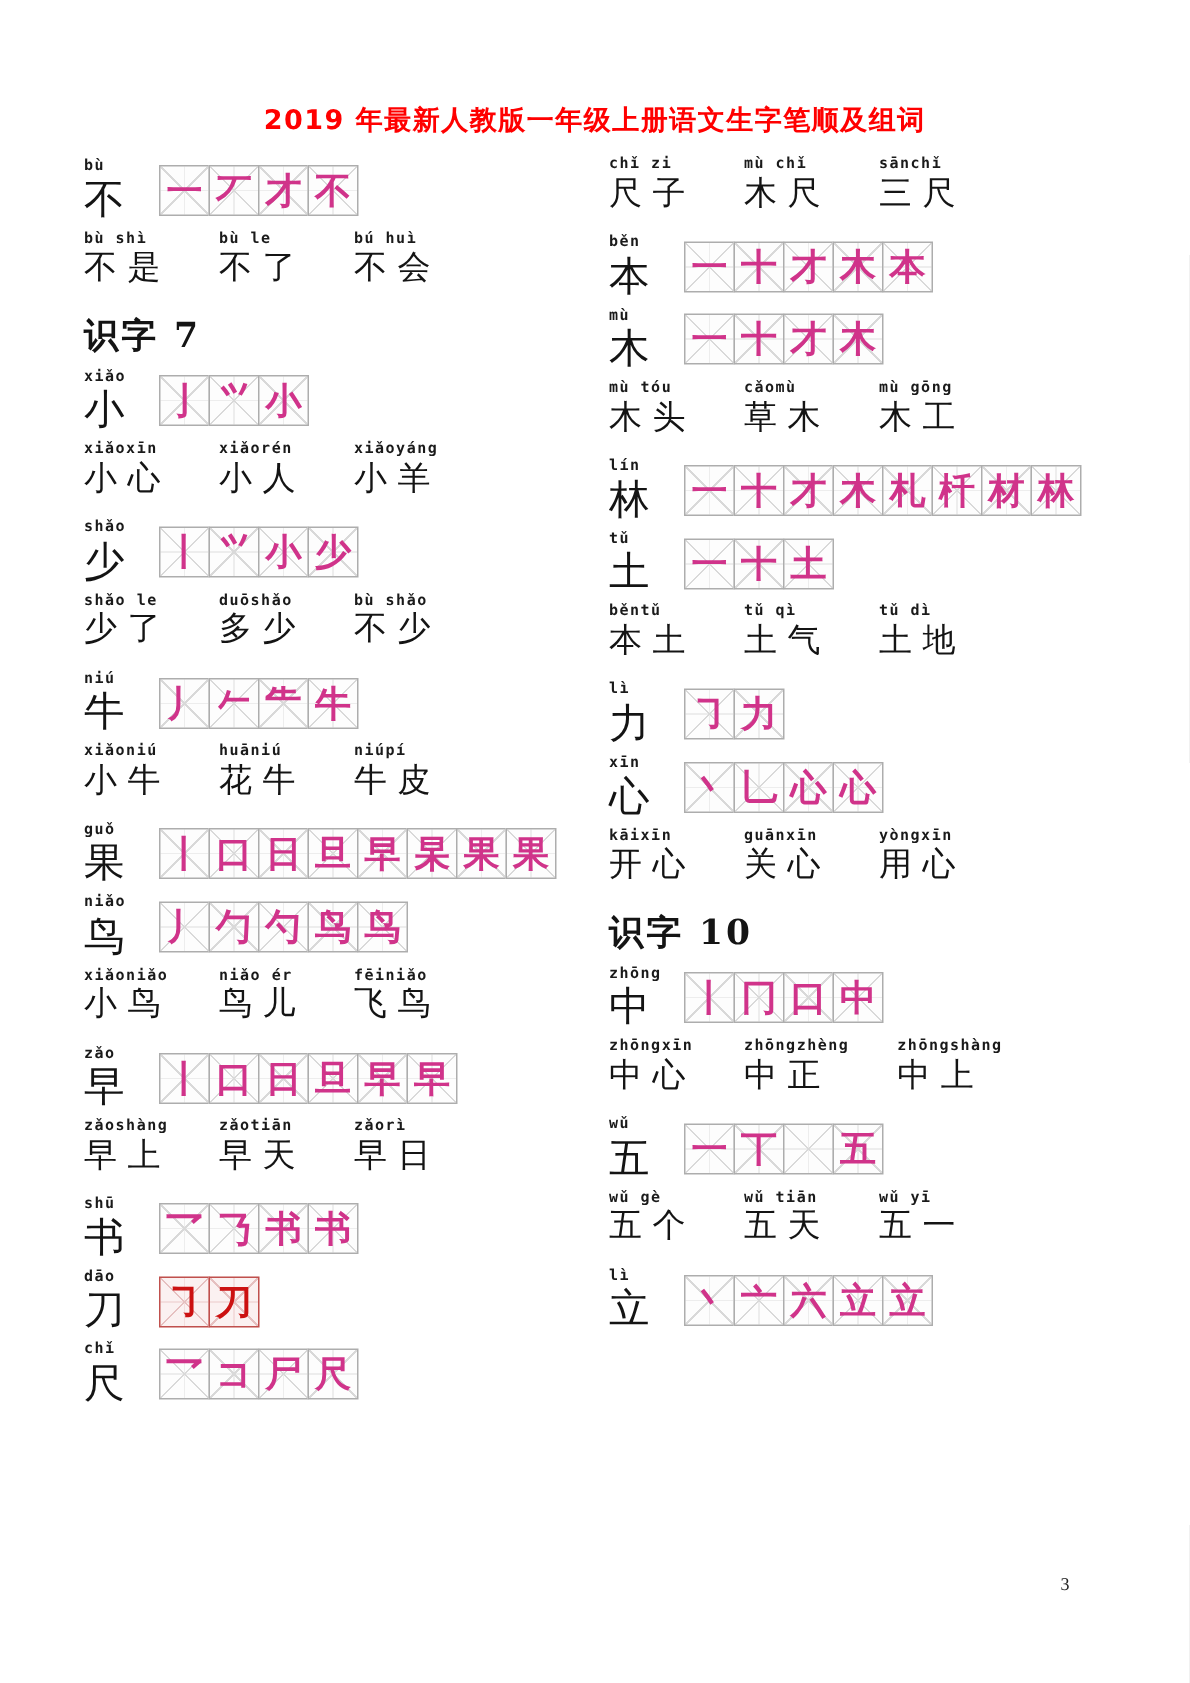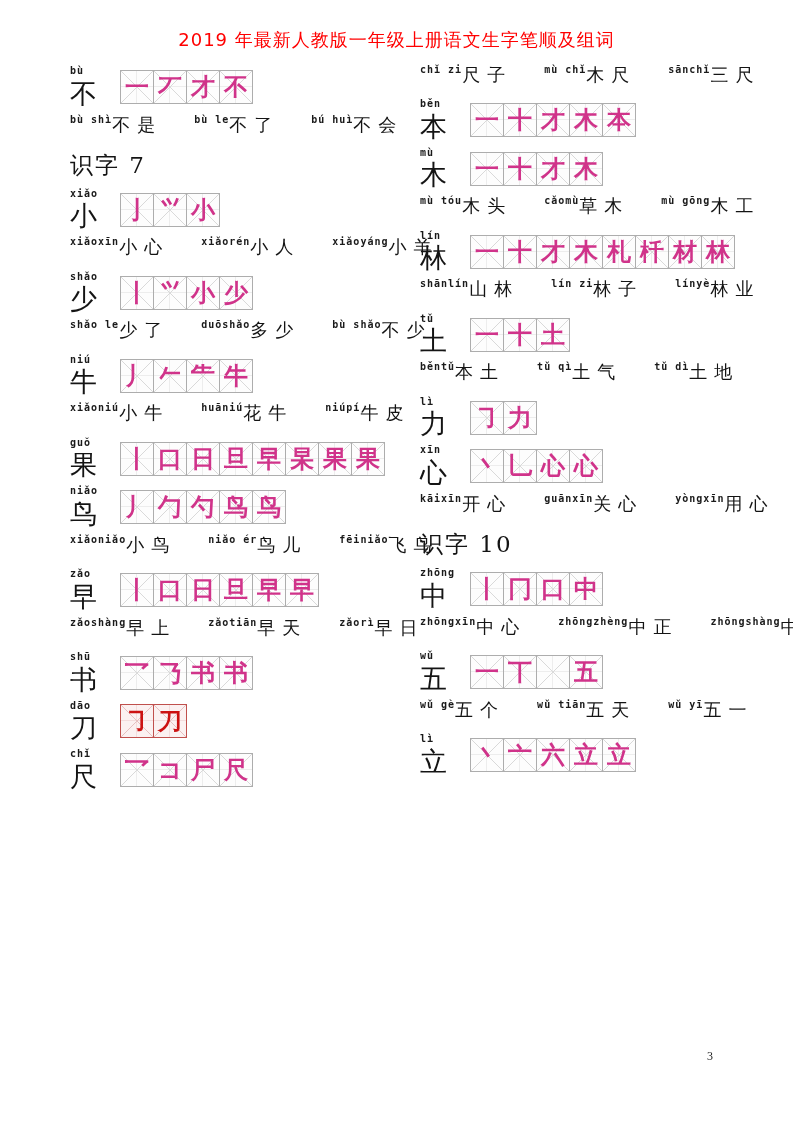--- a/index.html
+++ b/index.html
@@ -3,29 +3,29 @@
 <meta charset="utf-8">
 <style>
   * { margin:0; padding:0; box-sizing:border-box; }
   html,body { background:#e8e8e8; }
   .page {
     width:793px; height:1122px; background:#ffffff; margin:0 auto;
     position:relative; overflow:hidden;
     font-family:"Liberation Sans", sans-serif; color:#141414;
   }
   .doc-title {
-    padding-top:28px; text-align:center;
-    font-family:"DejaVu Sans", sans-serif; font-weight:normal;
+    padding-top:68px; text-align:center;
+    font-family:"DejaVu Sans", sans-serif; font-weight:bold;
     font-size:18px; color:var(--title-red,#ff0000); letter-spacing:1px;
   }
-  .columns { display:flex; padding:10px 38px 0 70px; gap:28px; }
+  .columns { display:flex; padding:10px 38px 0 56px; gap:28px; }
   .col { width:322px; }
 
   .section-header {
-    font-family:"DejaVu Serif", serif; font-weight:normal;
+    font-family:"DejaVu Serif", serif; font-weight:bold;
     font-size:23px; margin:13px 0 7px; letter-spacing:2px;
   }
 
   .char-entry { display:flex; align-items:center; margin:3px 0 5px; }
   .char-col { width:50px; flex:0 0 50px; }
   .pinyin {
     font-family:"DejaVu Sans Mono", monospace; font-weight:bold;
     font-size:10px; letter-spacing:1px; color:#1a1a1a; line-height:1.25;
   }
   .hanzi {
@@ -52,24 +52,24 @@
     border-color:#c0504d; background-color:#fbf1f1;
     background-image:
       linear-gradient(45deg,  transparent calc(50% - 0.5px), #e6c0c0 calc(50% - 0.5px), #e6c0c0 calc(50% + 0.5px), transparent calc(50% + 0.5px)),
       linear-gradient(135deg, transparent calc(50% - 0.5px), #e6c0c0 calc(50% - 0.5px), #e6c0c0 calc(50% + 0.5px), transparent calc(50% + 0.5px)),
       linear-gradient(to right,  transparent calc(50% - 0.5px), #f3dddd calc(50% - 0.5px), #f3dddd calc(50% + 0.5px), transparent calc(50% + 0.5px)),
       linear-gradient(to bottom, transparent calc(50% - 0.5px), #f3dddd calc(50% - 0.5px), #f3dddd calc(50% + 0.5px), transparent calc(50% + 0.5px));
   }
   .char-entry.red .stroke { color:var(--stroke-red,#cc1111); }
 
   .words-row { display:flex; gap:32px; margin:2px 0 11px; }
-  .word-item { display:flex; flex-direction:row; }
+  .word-item { display:flex; flex-direction:column; }
   .word-pinyin { white-space:nowrap; }
   .word-text {
-    font-family:Liberation Serif, serif; font-size:18px;
+    font-family:Liberation Mono, monospace; font-size:22px;
     letter-spacing:7px; line-height:1.3; white-space:nowrap;
   }
   .page-number {
     position:absolute; right:80px; bottom:58px;
     font-size:12px; font-family:"Liberation Serif", serif; color:#222;
   }
 </style>
 </head>
 <body>
 
@@ -472,34 +472,20 @@
               <span class="stroke">杄</span>
             </div>
             <div class="cell">
               <span class="stroke">材</span>
             </div>
             <div class="cell">
               <span class="stroke">林</span>
             </div>
           </div>
         </div>
-        <div class="words-row">
-          <div class="word-item">
-            <div class="pinyin word-pinyin">shānlín</div>
-            <div class="word-text">山林</div>
-          </div>
-          <div class="word-item">
-            <div class="pinyin word-pinyin">lín zi</div>
-            <div class="word-text">林子</div>
-          </div>
-          <div class="word-item">
-            <div class="pinyin word-pinyin">línyè</div>
-            <div class="word-text">林业</div>
-          </div>
-        </div>
         <div class="char-entry">
           <div class="char-col">
             <div class="pinyin">tǔ</div>
             <div class="hanzi">土</div>
           </div>
           <div class="grid-row">
             <div class="cell">
               <span class="stroke">一</span>
             </div>
             <div class="cell">

